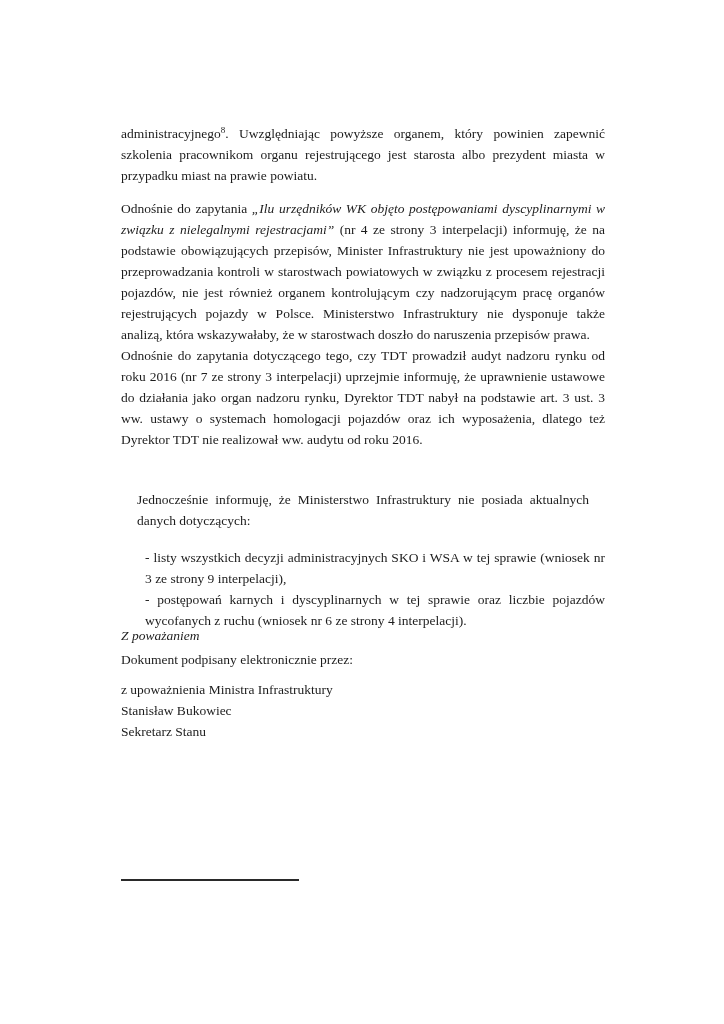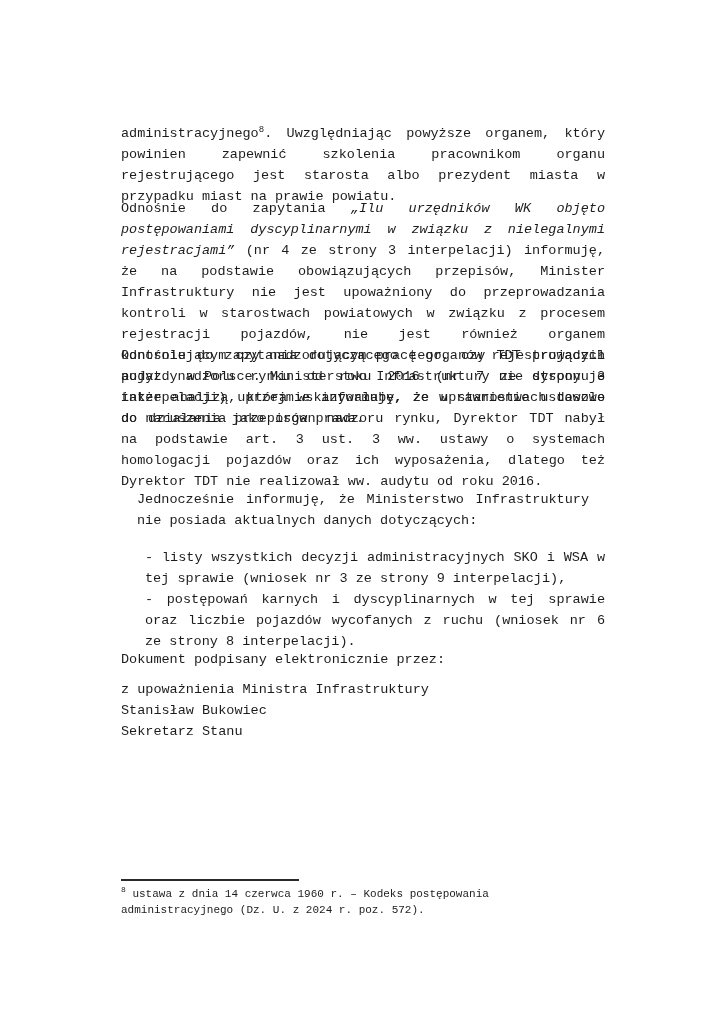--- a/index.html
+++ b/index.html
@@ -5,21 +5,21 @@
   html, body {
     margin: 0;
     padding: 0;
     background: #ffffff;
   }
   .page {
     position: relative;
     width: 724px;
     height: 956px;
     background: #ffffff;
-    font-family: Liberation Mono, monospace;
+    font-family: Liberation Serif, serif;
     color: #1c1c1c;
     overflow: hidden;
   }
   .abs {
     position: absolute;
     left: 121px;
     width: 484px;
     margin: 0;
   }
   .para {
@@ -85,31 +85,31 @@
 
   <p class="abs para" style="top:123px"><span>administracyjnego</span><sup>8</sup><span>. Uwzględniając powyższe organem, który powinien zapewnić szkolenia pracownikom organu rejestrującego jest starosta albo prezydent miasta w przypadku miast na prawie powiatu.</span></p>
 
   <p class="abs para" style="top:198px"><span>Odnośnie do zapytania </span><span class="it">„Ilu urzędników WK objęto postępowaniami dyscyplinarnymi w związku z nielegalnymi rejestracjami”</span><span> (nr 4 ze strony 3 interpelacji) informuję, że na podstawie obowiązujących przepisów, Minister Infrastruktury nie jest upoważniony do przeprowadzania kontroli w starostwach powiatowych w związku z procesem rejestracji pojazdów, nie jest również organem kontrolującym czy nadzorującym pracę organów rejestrujących pojazdy w Polsce. Ministerstwo Infrastruktury nie dysponuje także analizą, która wskazywałaby, że w starostwach doszło do naruszenia przepisów prawa.</span></p>
 
   <p class="abs para" style="top:345px">Odnośnie do zapytania dotyczącego tego, czy TDT prowadził audyt nadzoru rynku od roku 2016 (nr 7 ze strony 3 interpelacji) uprzejmie informuję, że uprawnienie ustawowe do działania jako organ nadzoru rynku, Dyrektor TDT nabył na podstawie art. 3 ust. 3 ww. ustawy o systemach homologacji pojazdów oraz ich wyposażenia, dlatego też Dyrektor TDT nie realizował ww. audytu od roku 2016.</p>
 
   <div class="abs" style="top:473px">
     <p class="para" style="margin:16px">Jednocześnie informuję, że Ministerstwo Infrastruktury nie posiada aktualnych danych dotyczących:</p>
     <div class="list-item">- listy wszystkich decyzji administracyjnych SKO i WSA w tej sprawie (wniosek nr 3 ze strony 9 interpelacji),</div>
-    <div class="list-item">- postępowań karnych i dyscyplinarnych w tej sprawie oraz liczbie pojazdów wycofanych z ruchu (wniosek nr 6 ze strony 8 interpelacji).</div>
+    <div class="list-item">- postępowań karnych i dyscyplinarnych w tej sprawie oraz liczbie pojazdów wycofanych z ruchu (wniosek nr 6 ze strony 4 interpelacji).</div>
   </div>
 
+  <div class="abs closing-italic" style="top:625px">Z poważaniem</div>
 
   <div class="abs closing-plain" style="top:649px">Dokument podpisany elektronicznie przez:</div>
 
   <div class="abs" style="top:679px">
     <div class="sig-line">z upoważnienia Ministra Infrastruktury</div>
     <div class="sig-line">Stanisław Bukowiec</div>
     <div class="sig-line">Sekretarz Stanu</div>
   </div>
 
   <div class="footnote-rule"></div>
 
-  <div class="footnote"><sup>8</sup><span> ustawa z dnia 14 czerwca 1960 r. – Kodeks postępowania administracyjnego (Dz. U. z 2024 r. poz. 572).</span></div>
 
   <div class="page-number">9/9</div>
 
 </div>
 
 </body></html>

